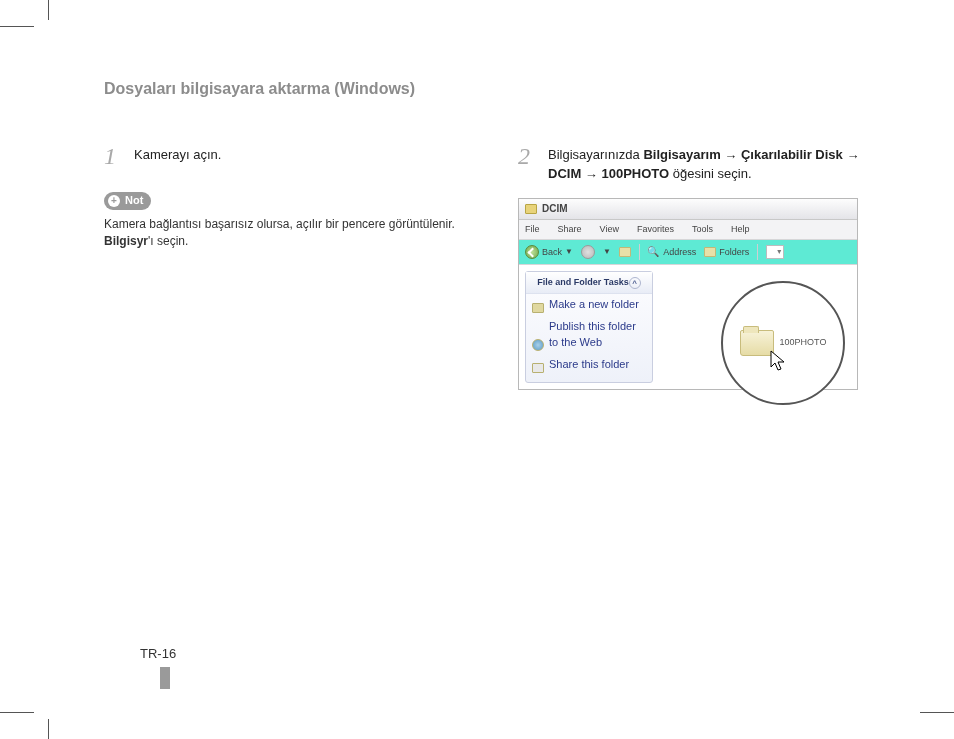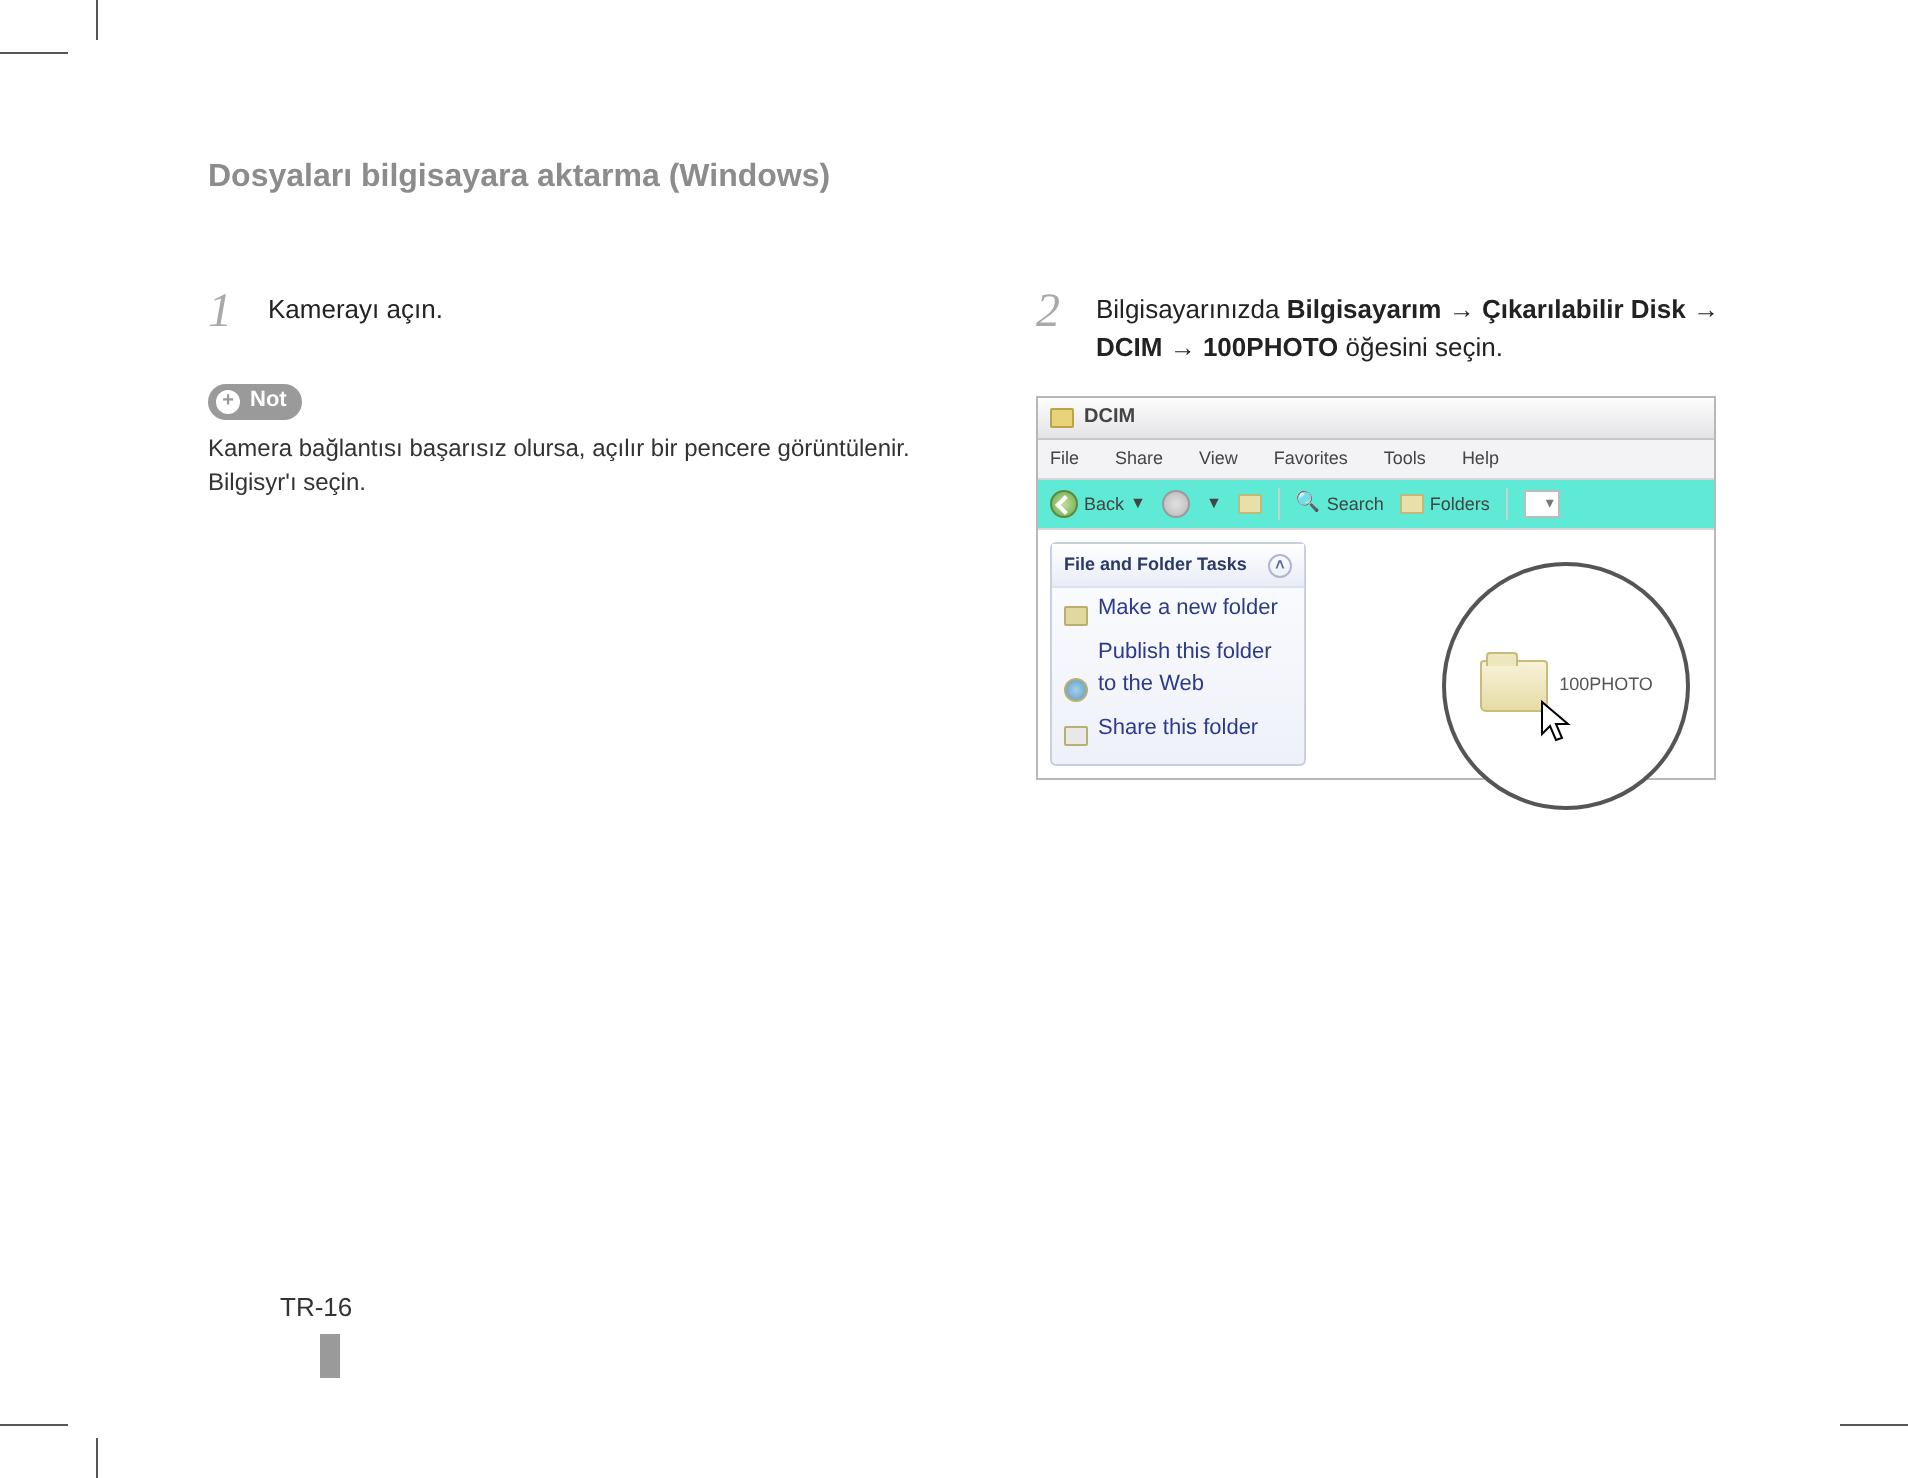--- a/index.html
+++ b/index.html
@@ -43,21 +43,21 @@
     border-radius: 10px; height: 18px; padding: 0 8px 0 4px;
     font-size: 11px; font-weight: bold;
     margin-top: 18px;
   }
   .note-badge .plus {
     width: 12px; height: 12px; border-radius: 50%;
     background: #fff; color:#9a9a9a; font-size: 10px; line-height: 12px;
     text-align: center; margin-right: 5px; font-weight: bold;
   }
   .note-text { font-size: 12px; margin-top: 6px; color:#333; }
-  .note-text b { font-weight: normal; }
+  .note-text b { font-weight: bold; }
 
   .step2-text b { font-weight: bold; }
 
   
   .explorer {
     position: relative;
     margin-top: 14px;
     width: 340px;
     border: 1px solid #b8b8b8;
     background: #e9e9ec;
@@ -120,21 +120,21 @@
   .tasks {
     background: linear-gradient(#fdfdff,#eef1f9);
     border:1px solid #c9cee0;
     border-radius: 3px;
     padding: 0 0 6px 0;
   }
   .tasks-hdr {
     background: linear-gradient(#fff,#e8ecf6);
     padding: 4px 6px;
     font-size: 9px; font-weight: bold;
-    display:flex; justify-content:space-between; align-items:center;
+    display:flex; justify-content:center; align-items:center;
     color:#2b3a66;
     border-bottom:1px solid #dde2ef;
   }
   .tasks-hdr .chev {
     width:12px; height:12px; border:1px solid #aeb6cf; border-radius:50%;
     font-size:8px; line-height:10px; text-align:center; color:#5a6a99;
   }
   .task-item { display:flex; gap:5px; align-items:flex-end; padding: 3px 6px; font-size:11px; color:#2b3a8a; }
   .task-item .ti { width:12px; height:10px; background:#e0d8a0; border:1px solid #b8b070; border-radius:1px; flex:0 0 auto; }
   .task-item .ti.globe { background: radial-gradient(#a8d0e8,#5a9ac8); border-radius:50%; height:12px; }
@@ -243,21 +243,21 @@
                 <span class="circ"></span>
                 <span>Back</span> 
                 <span style="font-size:8px;">▼</span>
               </span>
             <span class="circ2"></span>
             <span style="font-size:8px;">▼</span>
             <span class="tinyfolder"></span>
             <span class="sep"></span>
             <span class="tbtn">
                 <span style="font-size:10px;">🔍</span>
-                <span>Search</span>
+                <span>Address</span>
               </span>
             <span class="tbtn">
                 <span class="tinyfolder"></span>
                 <span>Folders</span>
               </span>
             <span class="sep"></span>
             <span class="tdrop"></span>
           </div>
           <div class="panel-area">
             <div class="sidepanel">

